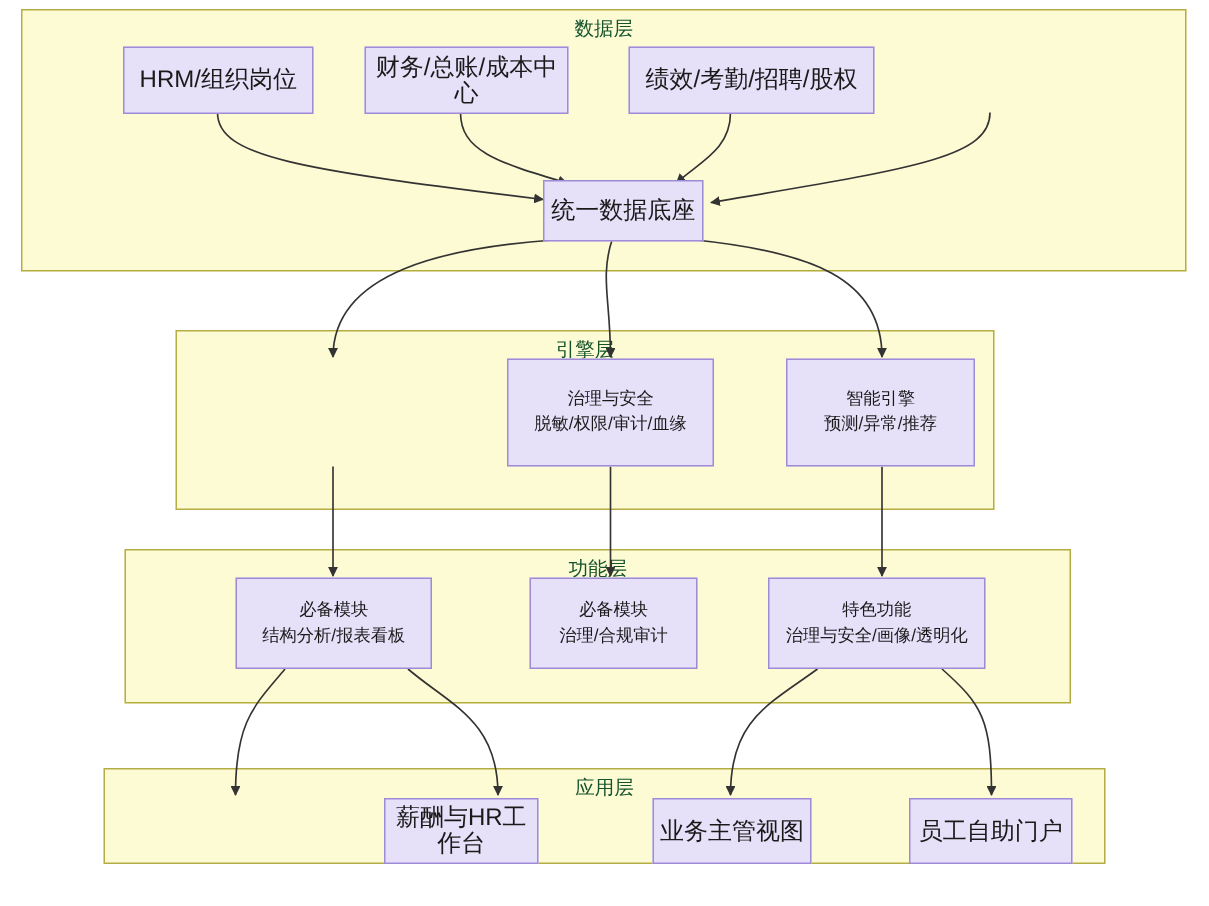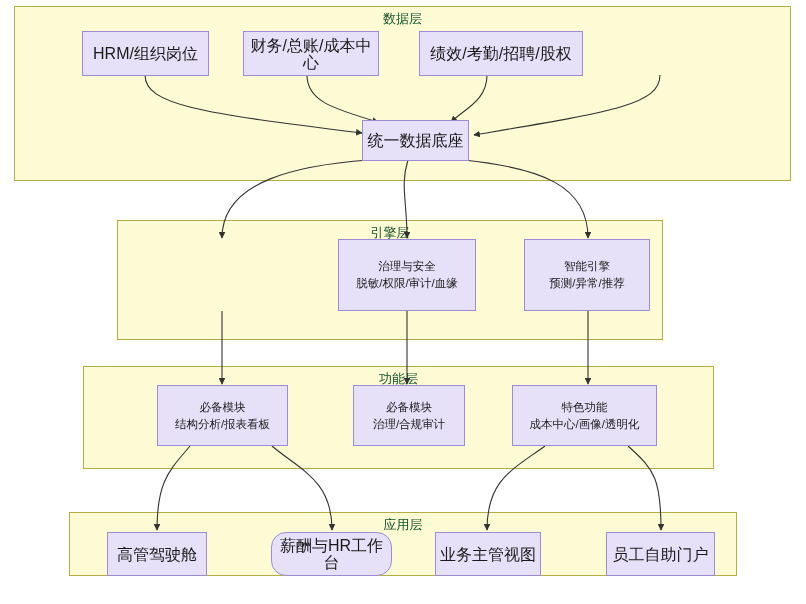--- a/index.html
+++ b/index.html
@@ -134,27 +134,24 @@
   <div class="node" style="left:157px; top:385px; width:131px; height:61px;">
     <span class="l1">必备模块</span>
     <span class="l2">结构分析/报表看板</span>
   </div>
   <div class="node" style="left:353px; top:385px; width:112px; height:61px;">
     <span class="l1">必备模块</span>
     <span class="l2">治理/合规审计</span>
   </div>
   <div class="node" style="left:512px; top:385px; width:145px; height:61px;">
     <span class="l1">特色功能</span>
-    <span class="l2">成本中心/画像/透明化</span>
+    <span class="l2">治理与安全/画像/透明化</span>
   </div>
 
-  <div class="node single" style="left:107px; top:532px; width:100px; height:44px;">
-    <span class="l1">高管驾驶舱</span>
-  </div>
-  <div class="node single" style="left:271px; top:532px; width:121px; height:44px;border-radius:15px;">
+  <div class="node single" style="left:256px; top:532px; width:103px; height:44px;">
     <span class="l1">薪酬与HR工作台</span>
   </div>
   <div class="node single" style="left:435px; top:532px; width:106px; height:44px;">
     <span class="l1">业务主管视图</span>
   </div>
   <div class="node single" style="left:606px; top:532px; width:109px; height:44px;">
     <span class="l1">员工自助门户</span>
   </div>
 
 </div>

